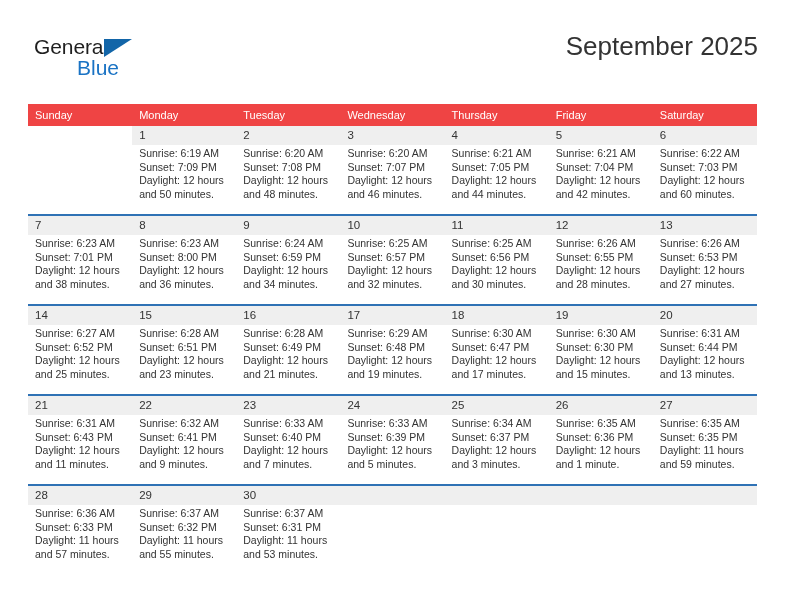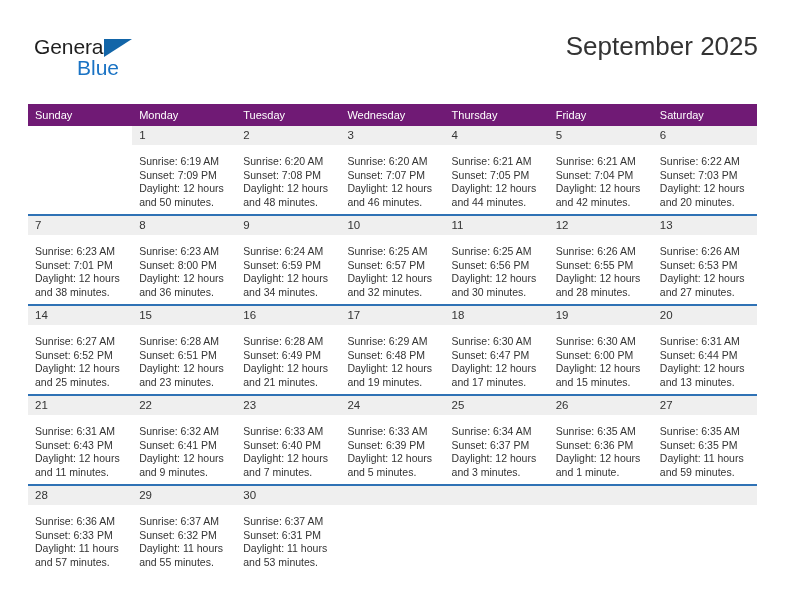--- a/index.html
+++ b/index.html
@@ -91,21 +91,21 @@
     position: absolute;
     left: 28px;
     top: 104px;
     width: 729px;
     border-collapse: collapse;
     table-layout: fixed;
   }
   .calendar col { width: 104.14px; }
 
   thead th {
-    background: #701a75;
+    background: #ef4444;
     color: #ffffff;
     font-size: 11px;
     font-weight: normal;
     text-align: left;
     padding: 5px 0 5px 7px;
     height: 18px;
     box-sizing: border-box;
     vertical-align: middle;
   }
 
@@ -134,21 +134,21 @@
     line-height: 15px;
     color: #333333;
   }
   .cell-empty .daynum-band {
     background: #efefef;
   }
   .cell-blank .daynum-band {
     background: transparent;
   }
   .cell-body {
-    padding: 10px 6px 0 7px;
+    padding: 2px 6px 0 7px;
     font-size: 10.5px;
     line-height: 13.6px;
     color: #333333;
   }
   .cell-body div {
     white-space: nowrap;
   }
 </style>
 </head>
 <body>
@@ -252,21 +252,21 @@
               </div>
             </div>
           </td>
           <td>
             <div class="cell-inner">
               <div class="daynum-band">6</div>
               <div class="cell-body">
                 <div>Sunrise: 6:22 AM</div>
                 <div>Sunset: 7:03 PM</div>
                 <div>Daylight: 12 hours</div>
-                <div>and 20 minutes.</div>
+                <div>and 60 minutes.</div>
               </div>
             </div>
           </td>
         </tr>
         <tr class="week-row">
           <td>
             <div class="cell-inner">
               <div class="daynum-band">7</div>
               <div class="cell-body">
                 <div>Sunrise: 6:23 AM</div>
@@ -397,21 +397,21 @@
                 <div>Daylight: 12 hours</div>
                 <div>and 17 minutes.</div>
               </div>
             </div>
           </td>
           <td>
             <div class="cell-inner">
               <div class="daynum-band">19</div>
               <div class="cell-body">
                 <div>Sunrise: 6:30 AM</div>
-                <div>Sunset: 6:00 PM</div>
+                <div>Sunset: 6:30 PM</div>
                 <div>Daylight: 12 hours</div>
                 <div>and 15 minutes.</div>
               </div>
             </div>
           </td>
           <td>
             <div class="cell-inner">
               <div class="daynum-band">20</div>
               <div class="cell-body">
                 <div>Sunrise: 6:31 AM</div>

